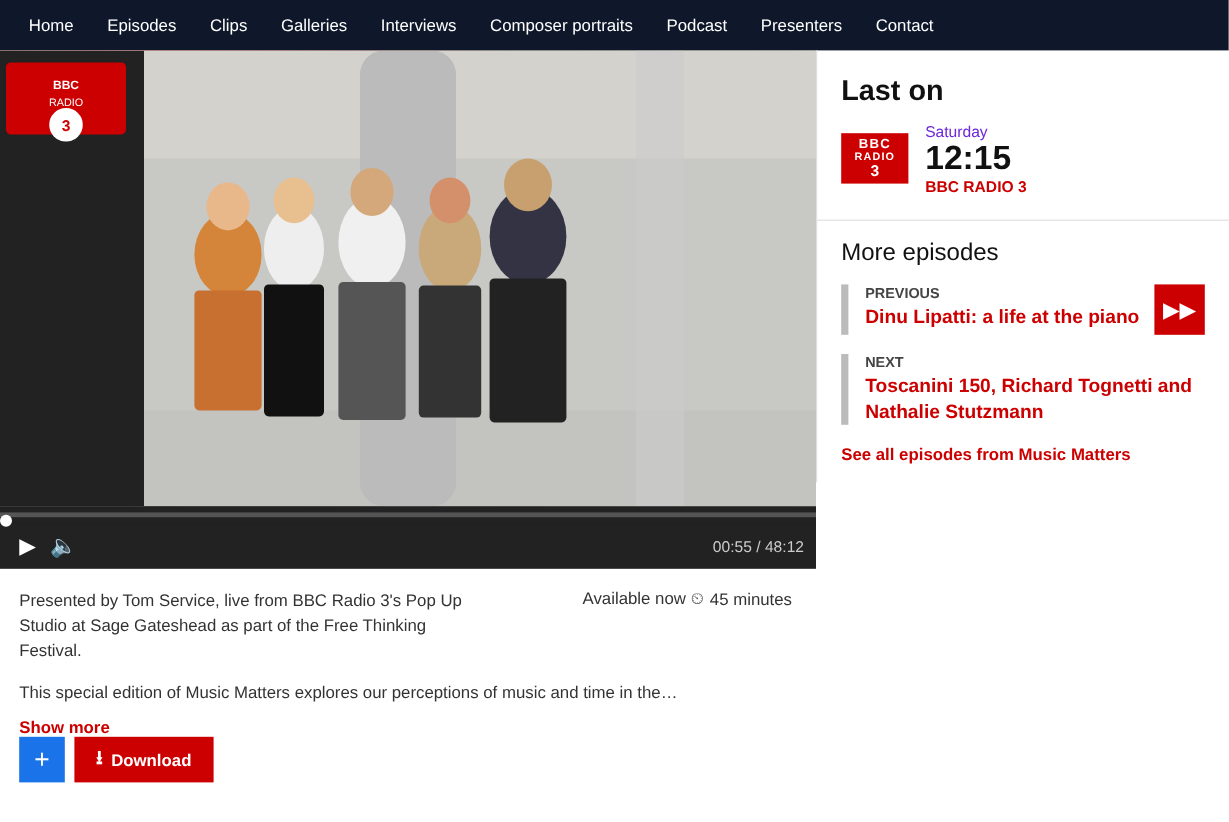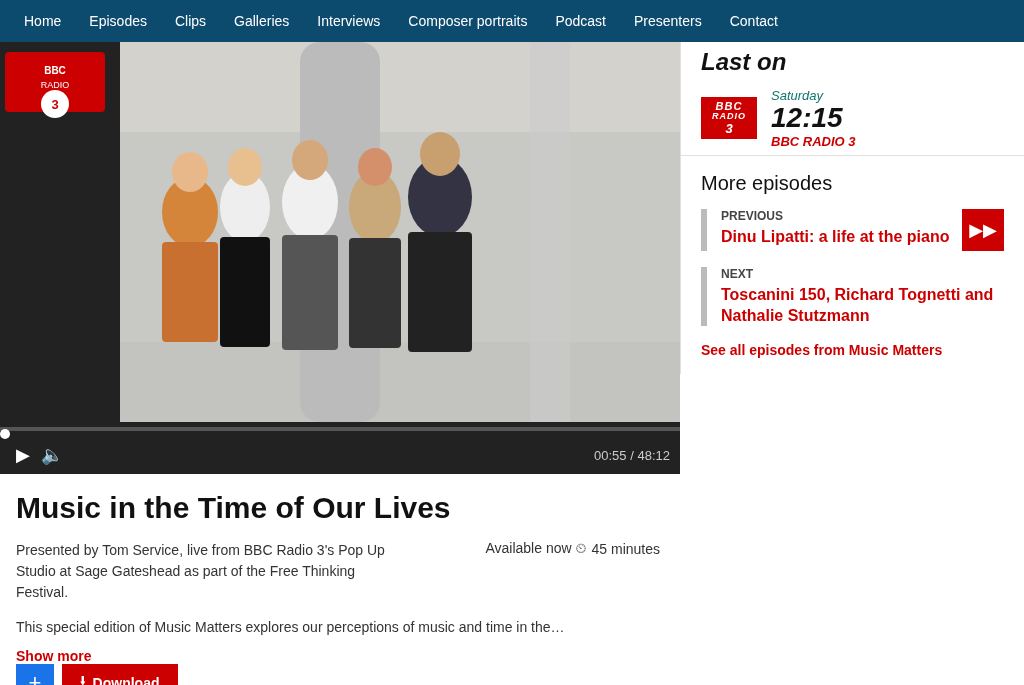--- a/index.html
+++ b/index.html
@@ -1,20 +1,20 @@
 <!DOCTYPE html>
 <html><head>
   <meta charset="utf-8">
   <style>
     * { margin: 0; padding: 0; box-sizing: border-box; }
     body { font-family: Arial, Helvetica, sans-serif; background: #fff; width: 1024px; min-height: 685px; overflow-x: hidden; }
 
     
     nav {
-      background: #0c4a6e;
+      background: #0f172a;
       display: flex;
       align-items: center;
       height: 42px;
       padding: 0 10px;
     }
     nav a {
       color: #fff;
       text-decoration: none;
       font-size: 14px;
       padding: 0 14px;
@@ -212,23 +212,22 @@
 
     
     .right-panel {
       flex: 1;
       padding: 0 0 0 0;
       border-left: 1px solid #e0e0e0;
     }
 
     
     .last-on-section {
-      padding: 6px 20px;
+      padding: 20px 20px;
       border-bottom: 1px solid #e0e0e0;
-      font-style: italic;
     }
     .last-on-title {
       font-size: 24px;
       font-weight: bold;
       color: #111;
       margin-bottom: 12px;
     }
     .last-on-details {
       display: flex;
       align-items: center;
@@ -256,21 +255,21 @@
     .radio3-text {
       font-size: 13px;
       font-weight: bold;
     }
     .last-on-info {
       display: flex;
       flex-direction: column;
     }
     .last-on-day {
       font-size: 13px;
-      color: #0f766e;
+      color: #6d28d9;
     }
     .last-on-time {
       font-size: 28px;
       font-weight: bold;
       color: #111;
       line-height: 1.1;
     }
     .last-on-station {
       font-size: 13px;
       color: #c00;
@@ -418,21 +417,20 @@
         <button class="ctrl-btn">🔈</button>
         <span class="ctrl-time">
           <span>00:55</span>
           <span> / </span>
           <span>48:12</span>
         </span>
       </div>
     </div>
 
     <div class="content-area">
-      <h1 class="episode-title">Music in the Time of Our Lives</h1>
       <div class="episode-meta-row">
         <p class="episode-desc">Presented by Tom Service, live from BBC Radio 3's Pop Up Studio at Sage Gateshead as part of the Free Thinking Festival.</p>
         <div class="episode-availability">
           <span class="avail-label">Available now</span>
           <span class="avail-duration">
             <span class="clock-icon">⏲</span>
             <span>45 minutes</span>
           </span>
         </div>
       </div>

